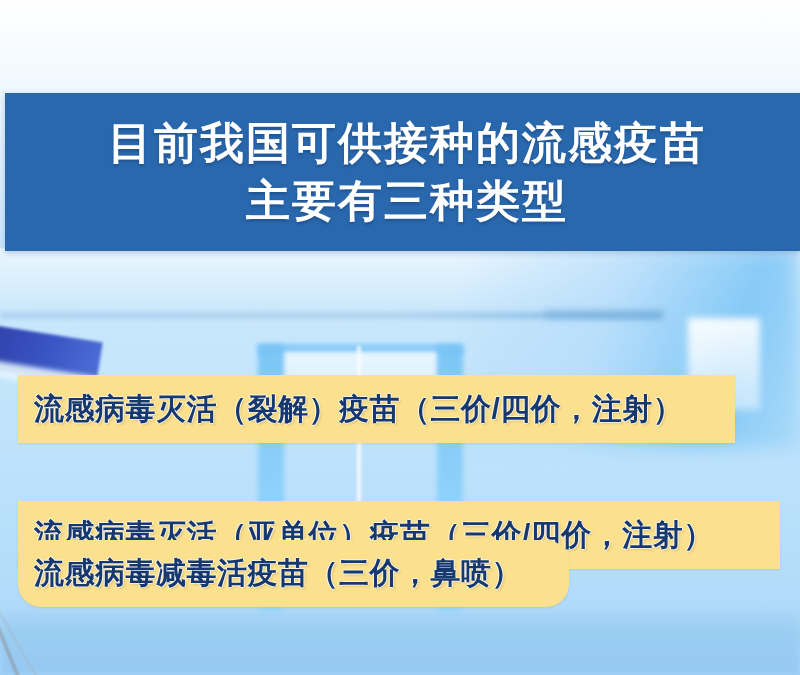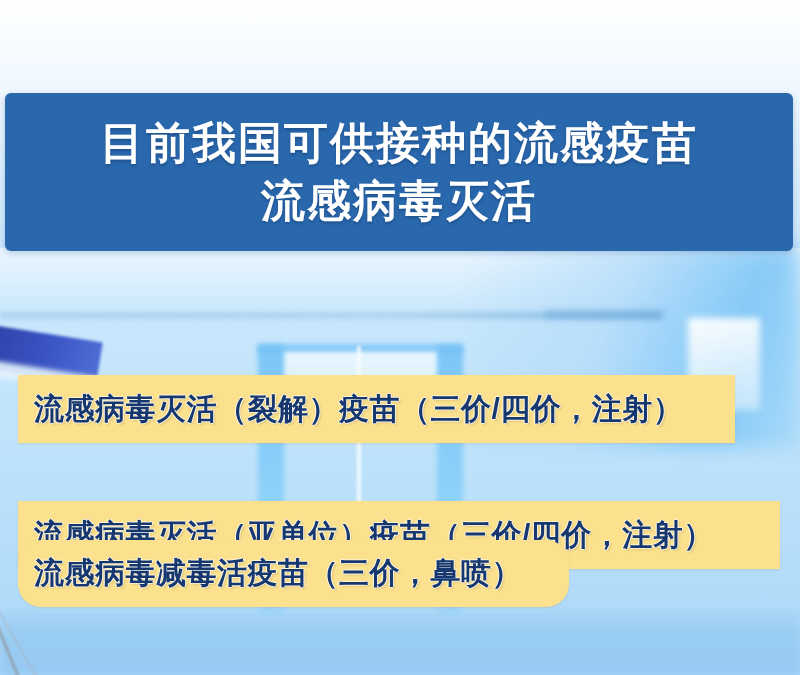--- a/index.html
+++ b/index.html
@@ -102,25 +102,26 @@
   }
   .bg-stripe-a{
     position:absolute;left:0;top:248px;width:800px;height:60px;
     background:linear-gradient(180deg,rgba(255,255,255,.45),rgba(255,255,255,0));
   }
 
   
   .title-banner{
     position:absolute;left:5px;top:93px;width:788px;height:158px;
     background:#2a68ad;
-    border-radius:6px;
+    border-radius:0;
     box-shadow:0 2px 6px rgba(40,90,150,.28);
     display:flex;flex-direction:column;
     align-items:center;justify-content:center;
     gap:6px;
+    padding-left:8px;
   }
   .title-line{
     color:#ffffff;
     font-size:44px;
     font-weight:bold;
     letter-spacing:2px;
     line-height:1.18;
     text-align:center;
     white-space:nowrap;
     text-shadow:0 2px 3px rgba(15,55,105,.45);
@@ -173,21 +174,21 @@
     <div class="slab-dark"></div>
     <div class="slab-dark-shadow"></div>
     <div class="bg-floor"></div>
     <div class="bg-floor-edge"></div>
     <div class="diag-line"></div>
     <div class="diag-line2"></div>
   </div>
 
   <div class="title-banner">
     <div class="title-line">目前我国可供接种的流感疫苗</div>
-    <div class="title-line">流感病毒灭活</div>
+    <div class="title-line">主要有三种类型</div>
   </div>
 
   <div class="items">
     <div class="item item-1">
       <span class="item-text">流感病毒灭活（裂解）疫苗（三价/四价，注射）</span>
     </div>
     <div class="item item-2">
       <span class="item-text">流感病毒灭活（亚单位）疫苗（三价/四价，注射）</span>
     </div>
     <div class="item item-3">

